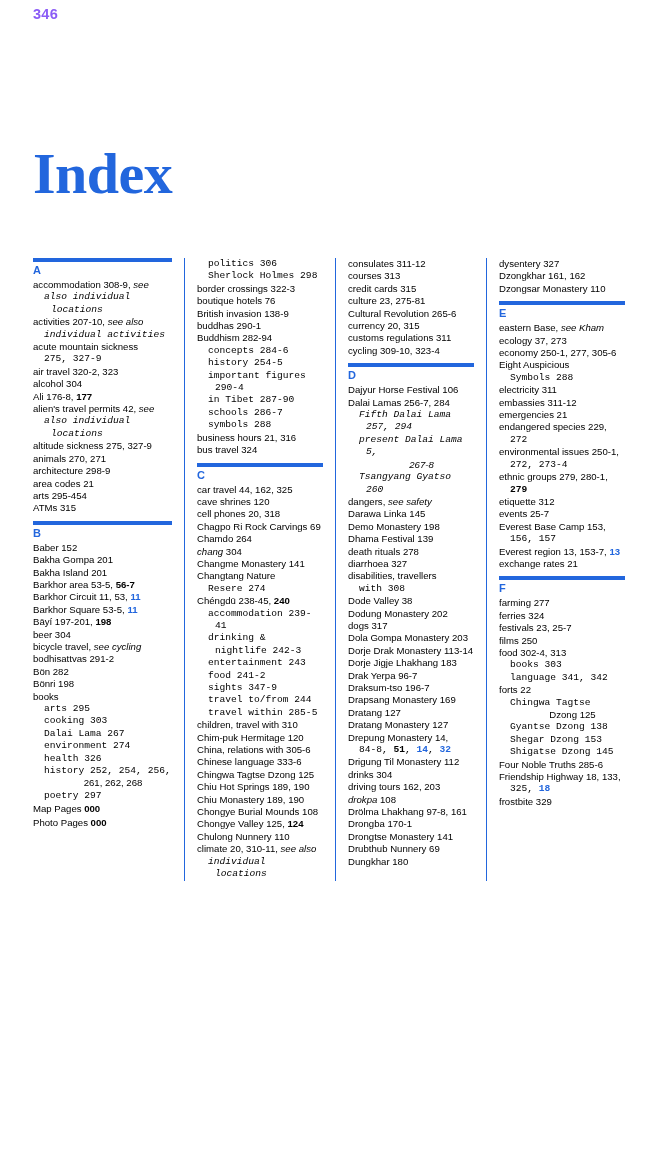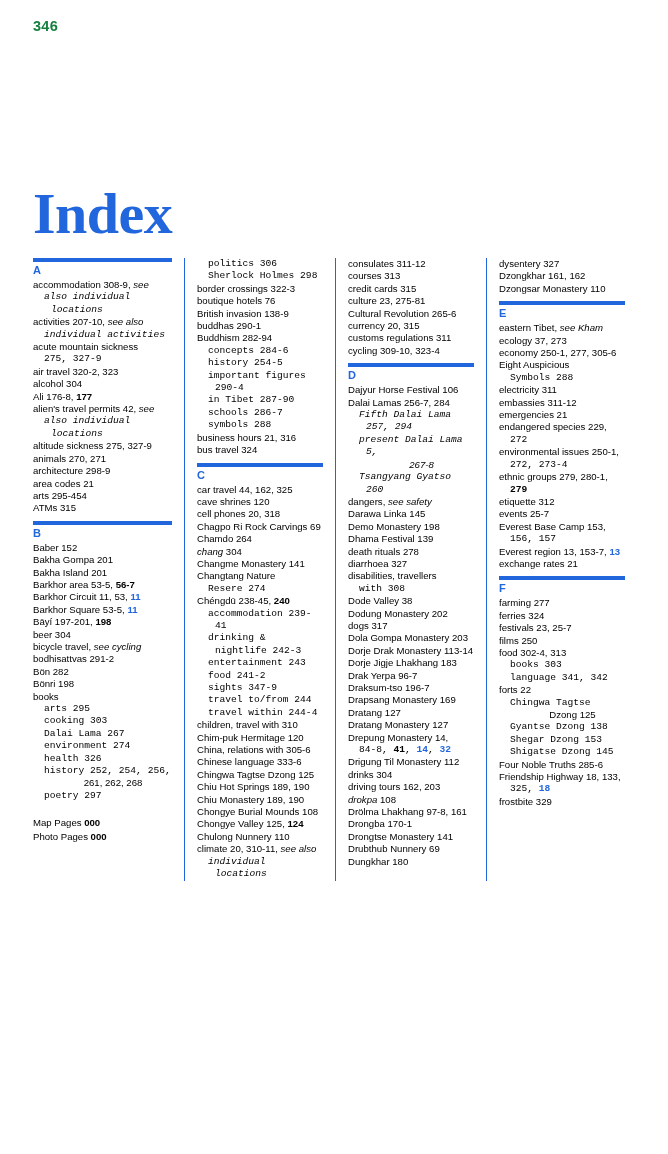--- a/index.html
+++ b/index.html
@@ -11,36 +11,35 @@
     height: 1154px;
     background: #ffffff;
     font-family: "Liberation Sans", sans-serif;
     color: #000000;
     position: relative;
     overflow: hidden;
   }
   .page-number {
     position: absolute;
     left: 33px;
-    top: 18px;
+    top: 6px;
     font-size: 14.5px;
     font-weight: bold;
-    color: #15803d;
+    color: #8b5cf6;
     letter-spacing: 0.3px;
   }
   .index-title {
     position: absolute;
     left: 33px;
     top: 140px;
     font-family: "Liberation Serif", serif;
     font-size: 58px;
     font-weight: bold;
     color: #2266dd;
     letter-spacing: -0.5px;
-    margin-top: 40px;
   }
   .columns {
     position: absolute;
     left: 33px;
     top: 258px;
     width: 604px;
     display: flex;
     gap: 0px;
   }
   .col {
@@ -86,21 +85,21 @@
   }
   .entry.sub2 {
     padding-left: 28px;
     text-indent: -7px;
     text-align: center;
   }
   .bold { font-weight: bold; }
   .blue { color: #2266dd; font-weight: bold; }
   .ital { font-style: italic; }
   .footer-note {
-    margin-top: 14px;
+    margin-top: 0;
     font-size: 9.6px;
     line-height: 13.5px;
   }
   .footer-note .k { }
   .footer-note .v { font-weight: bold; }
 </style>
 </head>
 <body>
 
 <div class="page-number">346</div>
@@ -185,21 +184,21 @@
         <div class="entry"><span>Changme Monastery 141</span></div>
         <div class="entry"><span>Changtang Nature</span></div>
         <div class="entry sub"><span>Resere 274</span></div>
         <div class="entry"><span>Chéngdū 238-45, </span><span class="bold">240</span></div>
         <div class="entry sub"><span>accommodation 239-41</span></div>
         <div class="entry sub"><span>drinking &amp; nightlife 242-3</span></div>
         <div class="entry sub"><span>entertainment 243</span></div>
         <div class="entry sub"><span>food 241-2</span></div>
         <div class="entry sub"><span>sights 347-9</span></div>
         <div class="entry sub"><span>travel to/from 244</span></div>
-        <div class="entry sub"><span>travel within 244-4</span></div>
+        <div class="entry sub"><span>travel within 285-5</span></div>
         <div class="entry"><span>children, travel with 310</span></div>
         <div class="entry"><span>Chim-puk Hermitage 120</span></div>
         <div class="entry"><span>China, relations with 305-6</span></div>
         <div class="entry"><span>Chinese language 333-6</span></div>
         <div class="entry"><span>Chingwa Tagtse Dzong 125</span></div>
         <div class="entry"><span>Chiu Hot Springs 189, 190</span></div>
         <div class="entry"><span>Chiu Monastery 189, 190</span></div>
         <div class="entry"><span>Chongye Burial Mounds 108</span></div>
         <div class="entry"><span>Chongye Valley 125, </span><span class="bold">124</span></div>
         <div class="entry"><span>Chulong Nunnery 110</span></div>
@@ -238,40 +237,40 @@
         <div class="entry"><span>dogs 317</span></div>
         <div class="entry"><span>Dola Gompa Monastery 203</span></div>
         <div class="entry"><span>Dorje Drak Monastery 113-14</span></div>
         <div class="entry"><span>Dorje Jigje Lhakhang 183</span></div>
         <div class="entry"><span>Drak Yerpa 96-7</span></div>
         <div class="entry"><span>Draksum-tso 196-7</span></div>
         <div class="entry"><span>Drapsang Monastery 169</span></div>
         <div class="entry"><span>Dratang 127</span></div>
         <div class="entry"><span>Dratang Monastery 127</span></div>
         <div class="entry"><span>Drepung Monastery 14,</span></div>
-        <div class="entry sub"><span>84-8, </span><span class="bold">41</span><span>, </span><span class="blue">14</span><span>, </span><span class="blue">32</span></div>
+        <div class="entry sub"><span>84-8, </span><span class="bold">51</span><span>, </span><span class="blue">14</span><span>, </span><span class="blue">32</span></div>
         <div class="entry"><span>Drigung Til Monastery 112</span></div>
         <div class="entry"><span>drinks 304</span></div>
         <div class="entry"><span>driving tours 162, 203</span></div>
         <div class="entry"><span class="ital">drokpa</span><span> 108</span></div>
         <div class="entry"><span>Drölma Lhakhang 97-8, 161</span></div>
         <div class="entry"><span>Drongba 170-1</span></div>
         <div class="entry"><span>Drongtse Monastery 141</span></div>
         <div class="entry"><span>Drubthub Nunnery 69</span></div>
         <div class="entry"><span>Dungkhar 180</span></div>
       </div>
     </div>
     <div class="col">
       <div class="col-inner">
         <div class="entry"><span>dysentery 327</span></div>
         <div class="entry"><span>Dzongkhar 161, 162</span></div>
         <div class="entry"><span>Dzongsar Monastery 110</span></div>
         <div class="letter-bar"></div>
         <div class="letter">E</div>
-        <div class="entry"><span>eastern Tibet, </span><span class="ital">see Kham</span></div>
+        <div class="entry"><span>eastern Base, </span><span class="ital">see Kham</span></div>
         <div class="entry"><span>ecology 37, 273</span></div>
         <div class="entry"><span>economy 250-1, 277, 305-6</span></div>
         <div class="entry"><span>Eight Auspicious</span></div>
         <div class="entry sub"><span>Symbols 288</span></div>
         <div class="entry"><span>electricity 311</span></div>
         <div class="entry"><span>embassies 311-12</span></div>
         <div class="entry"><span>emergencies 21</span></div>
         <div class="entry"><span>endangered species 229,</span></div>
         <div class="entry sub"><span>272</span></div>
         <div class="entry"><span>environmental issues 250-1,</span></div>

